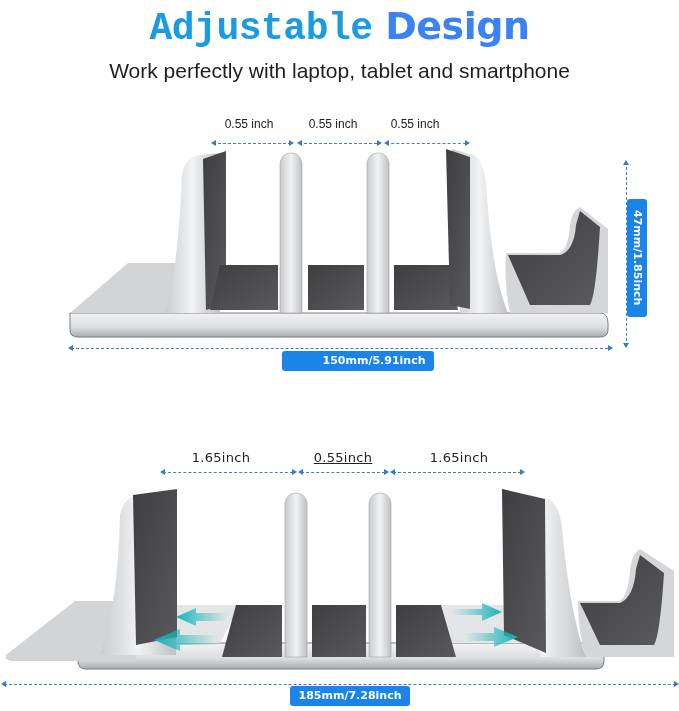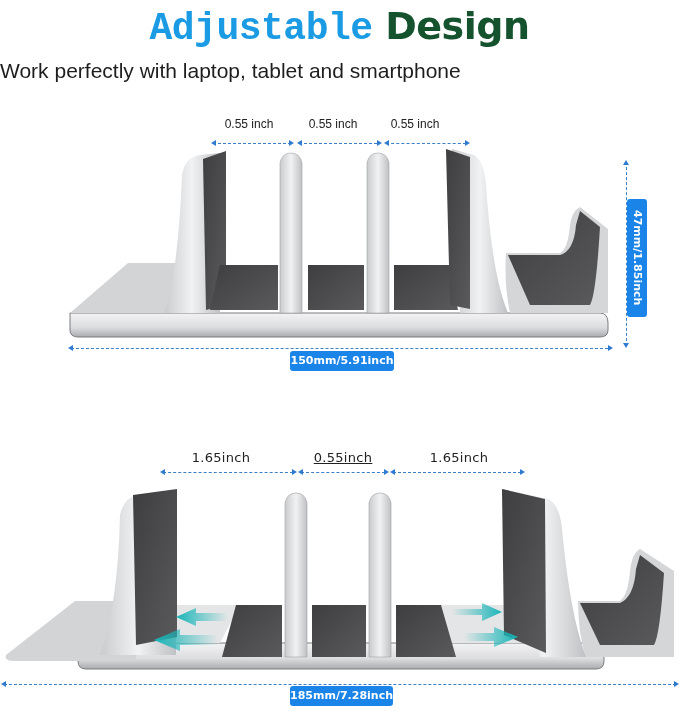--- a/index.html
+++ b/index.html
@@ -1,20 +1,20 @@
 <!DOCTYPE html>
 <html><head>
   <meta charset="utf-8">
   <style>
     html, body { margin: 0; padding: 0; background: #ffffff; }
     body { width: 679px; height: 711px; position: relative; overflow: hidden; font-family: "Liberation Sans", sans-serif; }
     .title { position: absolute; top: 4px; left: 0; width: 679px; text-align: center; font-family: "DejaVu Sans", sans-serif; font-weight: bold; font-size: 38px; letter-spacing: -0.5px; line-height: 44px; }
     .title .accent { color: #1b9be3; font-family: Liberation Mono, monospace; }
-    .title .dark { color: #14532d; text-align: right; }
-    .subtitle { position: absolute; top: 57px; left: 0; width: 679px; font-size: 21px; color: #1e1e1e; line-height: 28px; }
+    .title .dark { color: #3b82f6; text-align: right; }
+    .subtitle { position: absolute; top: 57px; left: 0; width: 679px; text-align: center; font-size: 21px; color: #1e1e1e; line-height: 28px; }
     .dim-label { position: absolute; font-size: 12px; color: #222; text-align: center; line-height: 14px; }
     .dim-label.bold { font-family: "DejaVu Sans", sans-serif; font-size: 13px; letter-spacing: 0.3px; }
     .dash-line { position: absolute; height: 0; border-top: 1.5px dashed #3b7fc4; }
     .dash-vline { position: absolute; width: 0; border-left: 1.5px dashed #3b7fc4; }
     .arrow-l, .arrow-r, .arrow-u, .arrow-d { position: absolute; width: 0; height: 0; }
     .arrow-l { border-top: 3px solid transparent; border-bottom: 3px solid transparent; border-right: 5px solid #2f7bd0; }
     .arrow-r { border-top: 3px solid transparent; border-bottom: 3px solid transparent; border-left: 5px solid #2f7bd0; }
     .arrow-u { border-left: 3px solid transparent; border-right: 3px solid transparent; border-bottom: 5px solid #2f7bd0; }
     .arrow-d { border-left: 3px solid transparent; border-right: 3px solid transparent; border-top: 5px solid #2f7bd0; }
     .badge { position: absolute; background: #1a84e8; color: #fff; font-family: "DejaVu Sans", sans-serif; font-weight: bold; font-size: 11px; border-radius: 3px; text-align: center; line-height: 20px; }
@@ -92,21 +92,21 @@
   </div>
 
   <div class="dash-vline" style="left:626px; top:162px; height:184px;"></div>
   <div class="arrow-u" style="left:623px; top:160px;"></div>
   <div class="arrow-d" style="left:623px; top:343px;"></div>
   <div class="badge vertical" style="left:627px; top:199px; height:118px;">47mm/1.85inch</div>
 
   <div class="dash-line" style="left:71px; top:348px; width:537px;"></div>
   <div class="arrow-l" style="left:68px; top:345px;"></div>
   <div class="arrow-r" style="left:608px; top:345px;"></div>
-  <div class="badge" style="left:290px; top:351px; width:104px;">150mm/5.91inch</div>
+  <div class="badge" style="left:282px; top:351px; width:120px;padding-left:32px;">150mm/5.91inch</div>
 </div>
 
 <div>
   <div class="dim-label bold" style="left:176px; top:451px; width:90px;">1.65inch</div>
   <div class="dim-label bold" style="left:298px; top:451px; width:90px;text-decoration:underline;">0.55inch</div>
   <div class="dim-label bold" style="left:414px; top:451px; width:90px;">1.65inch</div>
 
   <div class="dash-line" style="left:163px; top:472px; width:130px;"></div>
   <div class="arrow-l" style="left:160px; top:469px;"></div>
   <div class="arrow-r" style="left:292px; top:469px;"></div>
@@ -182,14 +182,14 @@
       </g>
       <g>
         <path d="M464 148 L494 148 L494 142 L518 152 L494 162 L494 156 L464 156 Z" fill="url(#tealR)"></path>
       </g>
     </svg>
   </div>
 
   <div class="dash-line" style="left:4px; top:684px; width:672px;"></div>
   <div class="arrow-l" style="left:1px; top:681px;"></div>
   <div class="arrow-r" style="left:674px; top:681px;"></div>
-  <div class="badge" style="left:290px; top:686px; width:103px;">185mm/7.28inch</div>
+  <div class="badge" style="left:290px; top:686px; width:120px;">185mm/7.28inch</div>
 </div>
 
 </body></html>

